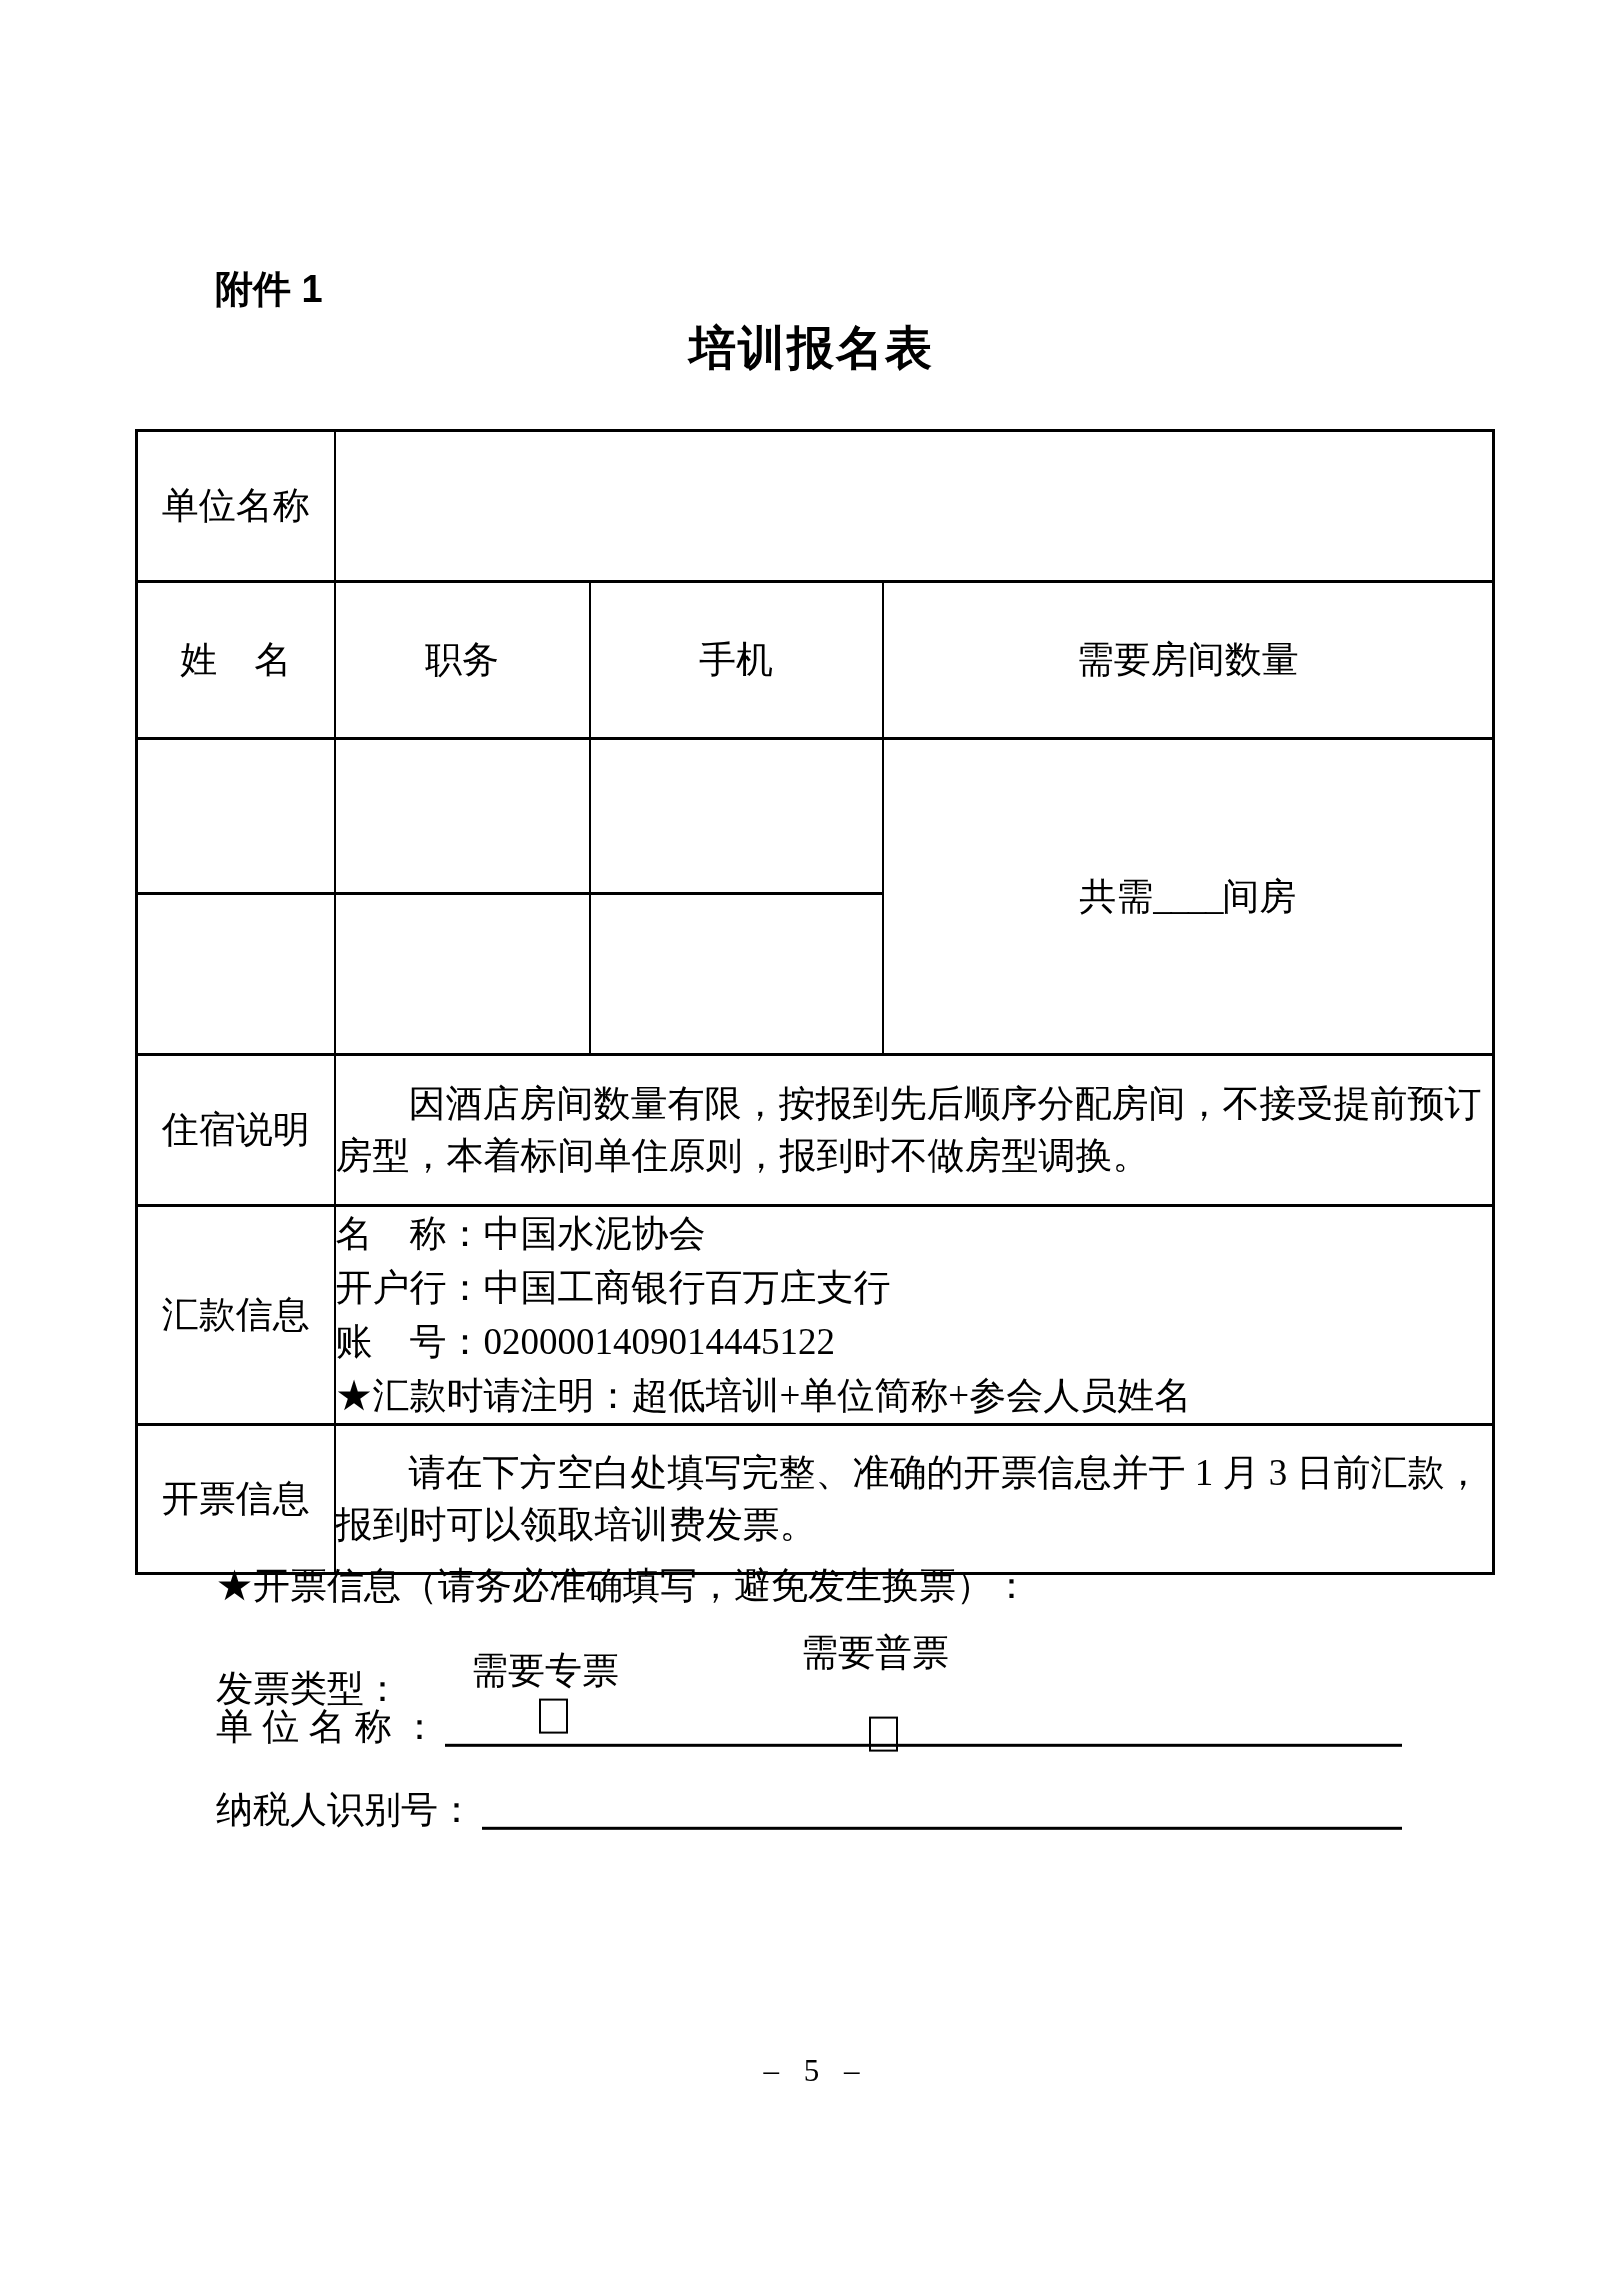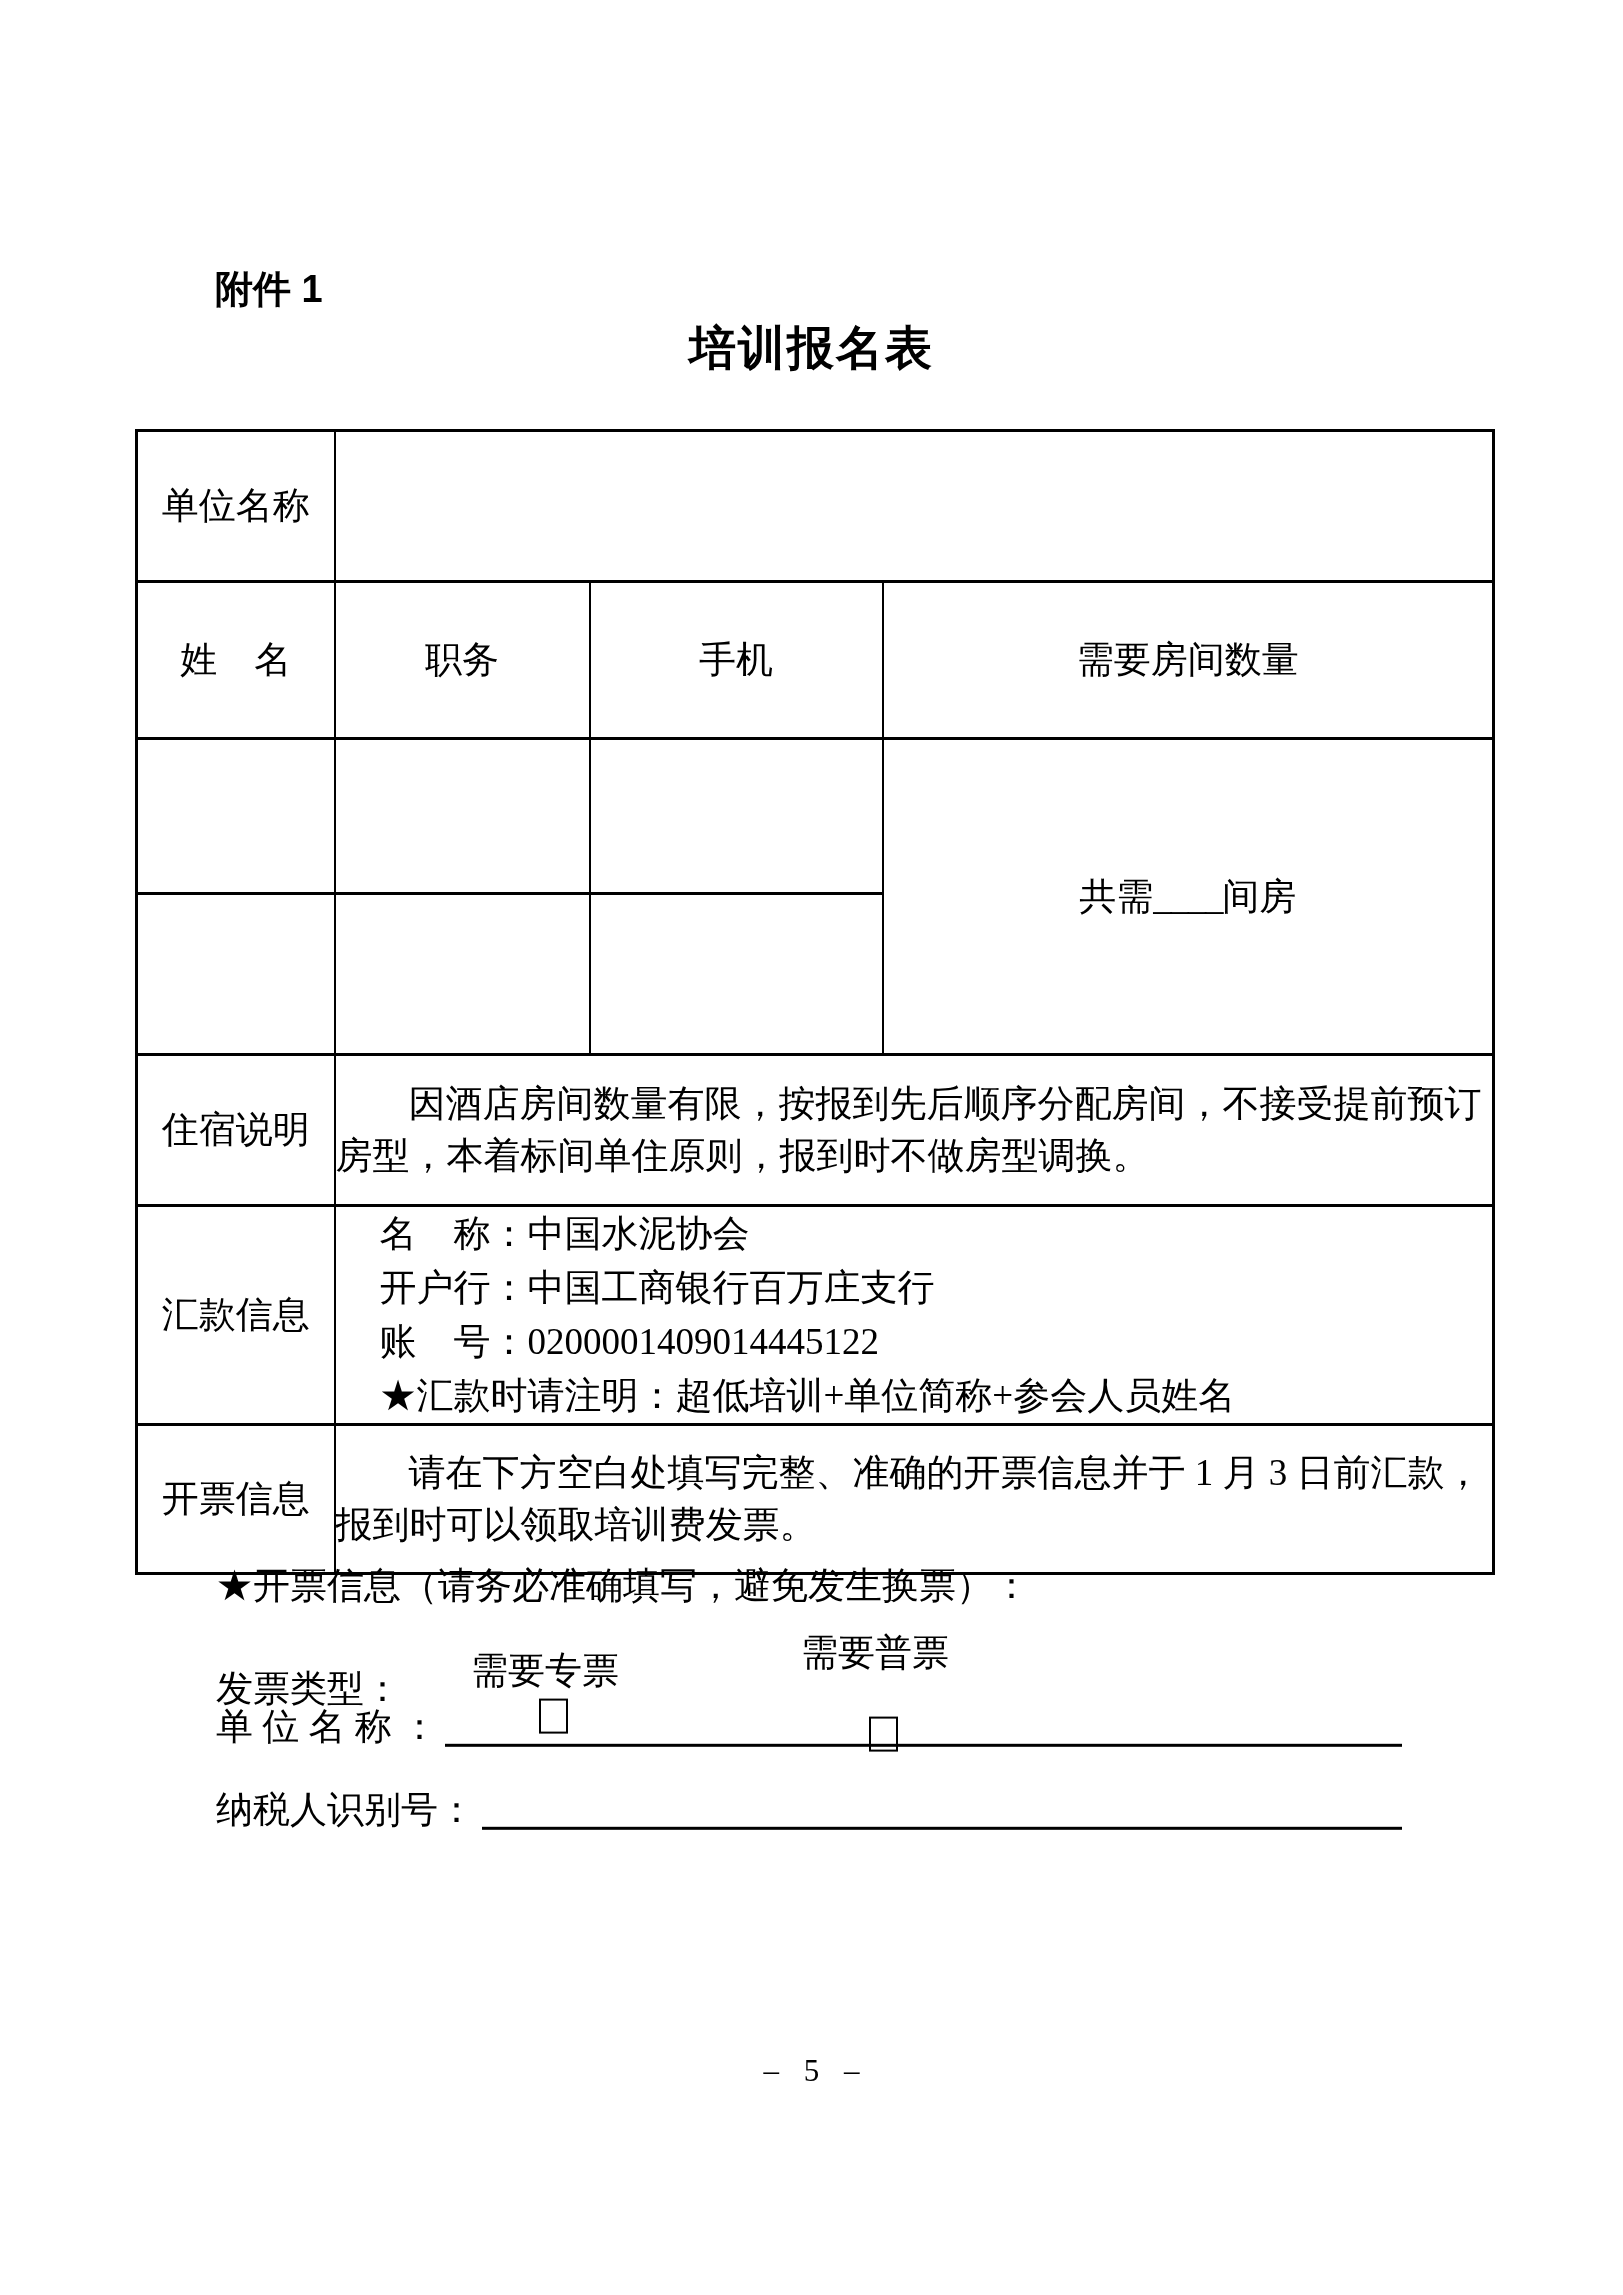--- a/index.html
+++ b/index.html
@@ -56,21 +56,21 @@
   tr.r1 { height: 151px; }
   tr.r2 { height: 157px; }
   tr.r3 { height: 155px; }
   tr.r4 { height: 161px; }
   tr.r5 { height: 151px; }
   tr.r6 { height: 219px; }
   tr.r7 { height: 149px; }
   td.label-cell { text-align: center; }
   td.content-cell { padding: 0 18.3px; }
   .ln { line-height: 52px; white-space: nowrap; }
-  .ln-rm { line-height: 54px; white-space: nowrap; padding-left: 44px; }
+  .ln-rm { line-height: 54px; white-space: nowrap; }
   .indent { text-indent: 73px; }
   td.room-total-cell { text-align: center; }
   .blank-underscores { letter-spacing: -1.3px; }
   .star-note {
     position: absolute;
     left: 216px;
     top: 1561px;
     font-size: 37px;
     white-space: nowrap;
   }

